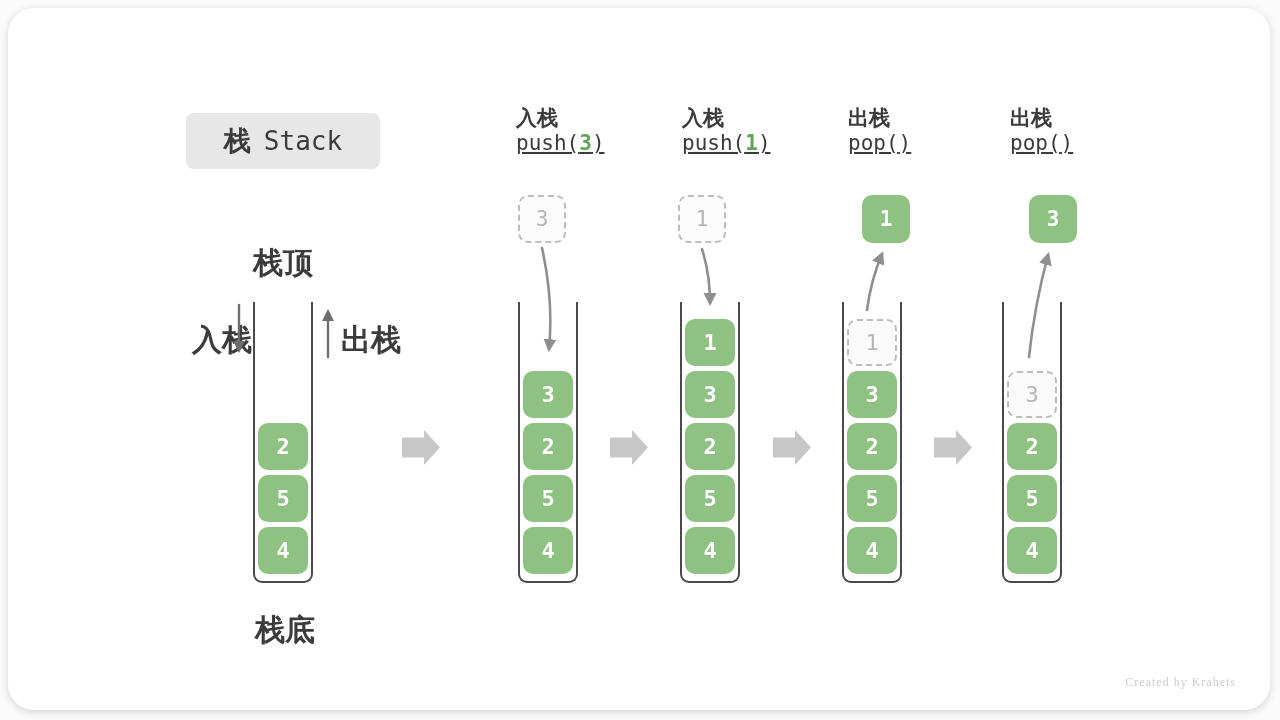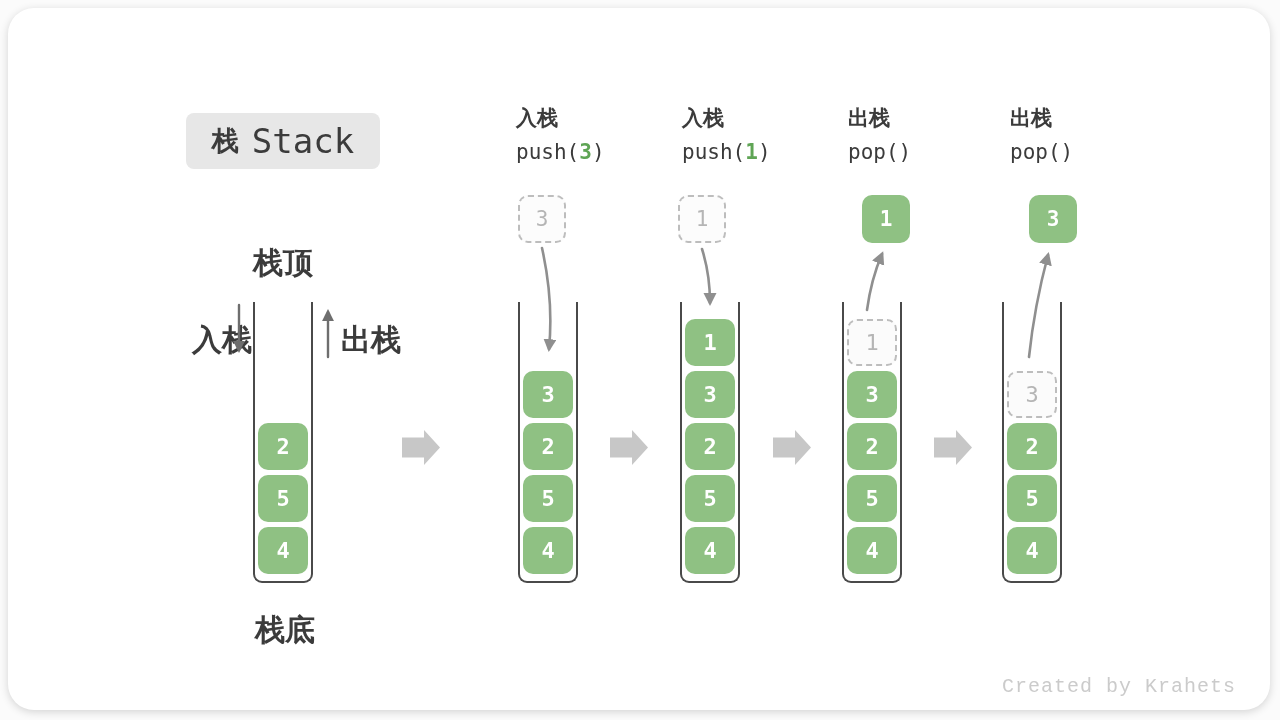--- a/index.html
+++ b/index.html
@@ -16,26 +16,26 @@
   .stage{position:absolute;left:0;top:0;width:1280px;height:720px;}
 
   
   .title-badge{
     position:absolute;left:186px;top:113px;width:194px;height:56px;
     background:var(--badge-bg,#e7e7e7);border-radius:8px;
     display:flex;align-items:center;justify-content:center;
     color:var(--text-dark,#3b3b3b);
   }
   .title-badge .zh{font-size:27px;font-weight:700;}
-  .title-badge .en{font-family:"DejaVu Sans Mono",monospace;font-size:34px;font-weight:500;margin-left:13px;}
+  .title-badge .en{font-family:"DejaVu Sans Mono",monospace;font-size:26px;font-weight:500;margin-left:13px;}
 
   
   .op{position:absolute;top:105px;color:var(--text-dark,#3b3b3b);}
   .op .zh{font-size:21px;font-weight:600;line-height:26px;}
-  .op .code{font-family:"DejaVu Sans Mono",monospace;font-size:21px;font-weight:500;margin-top:9px;white-space:nowrap;}
+  .op .code{font-family:"DejaVu Sans Mono",monospace;font-size:21px;font-weight:500;white-space:nowrap;text-decoration:underline;}
   .op .arg{color:var(--arg-green,#5fa555);font-weight:700;}
   .op1{left:516px;} .op2{left:682px;} .op3{left:848px;} .op4{left:1010px;}
 
   
   .side-label{position:absolute;font-size:30px;font-weight:700;color:var(--text-dark,#3b3b3b);white-space:nowrap;}
   .lbl-top{left:283px;top:243px;transform:translateX(-50%);}
   .lbl-bottom{left:285px;top:610px;transform:translateX(-50%);}
   .lbl-push{left:192px;top:320px;}
   .lbl-pop{left:341px;top:320px;}
 
@@ -73,21 +73,21 @@
   svg.overlay{position:absolute;left:0;top:0;pointer-events:none;}
   .curved{fill:none;stroke:var(--curve-gray,#8f8f8f);stroke-width:2.6px;stroke-linecap:round;}
   .straight{fill:none;stroke:var(--side-arrow,#6e6e6e);stroke-width:2.4px;stroke-linecap:round;}
   .mfill{fill:var(--curve-gray,#8f8f8f);}
   .mfill-dark{fill:var(--side-arrow,#6e6e6e);}
   .fatarrow{fill:var(--flow-gray,#c7c7c7);}
 
   
   .watermark{
     position:absolute;right:44px;top:675px;
-    font-family:Liberation Mono, monospace;font-size:20px;
+    font-family:Liberation Serif, serif;font-size:12px;
     color:var(--watermark-gray,#cbcbcb);letter-spacing:1px;
   }
 </style>
 </head>
 <body>
 
 <div class="stage">
   <div class="card"></div>
 
   <div class="title-badge">

